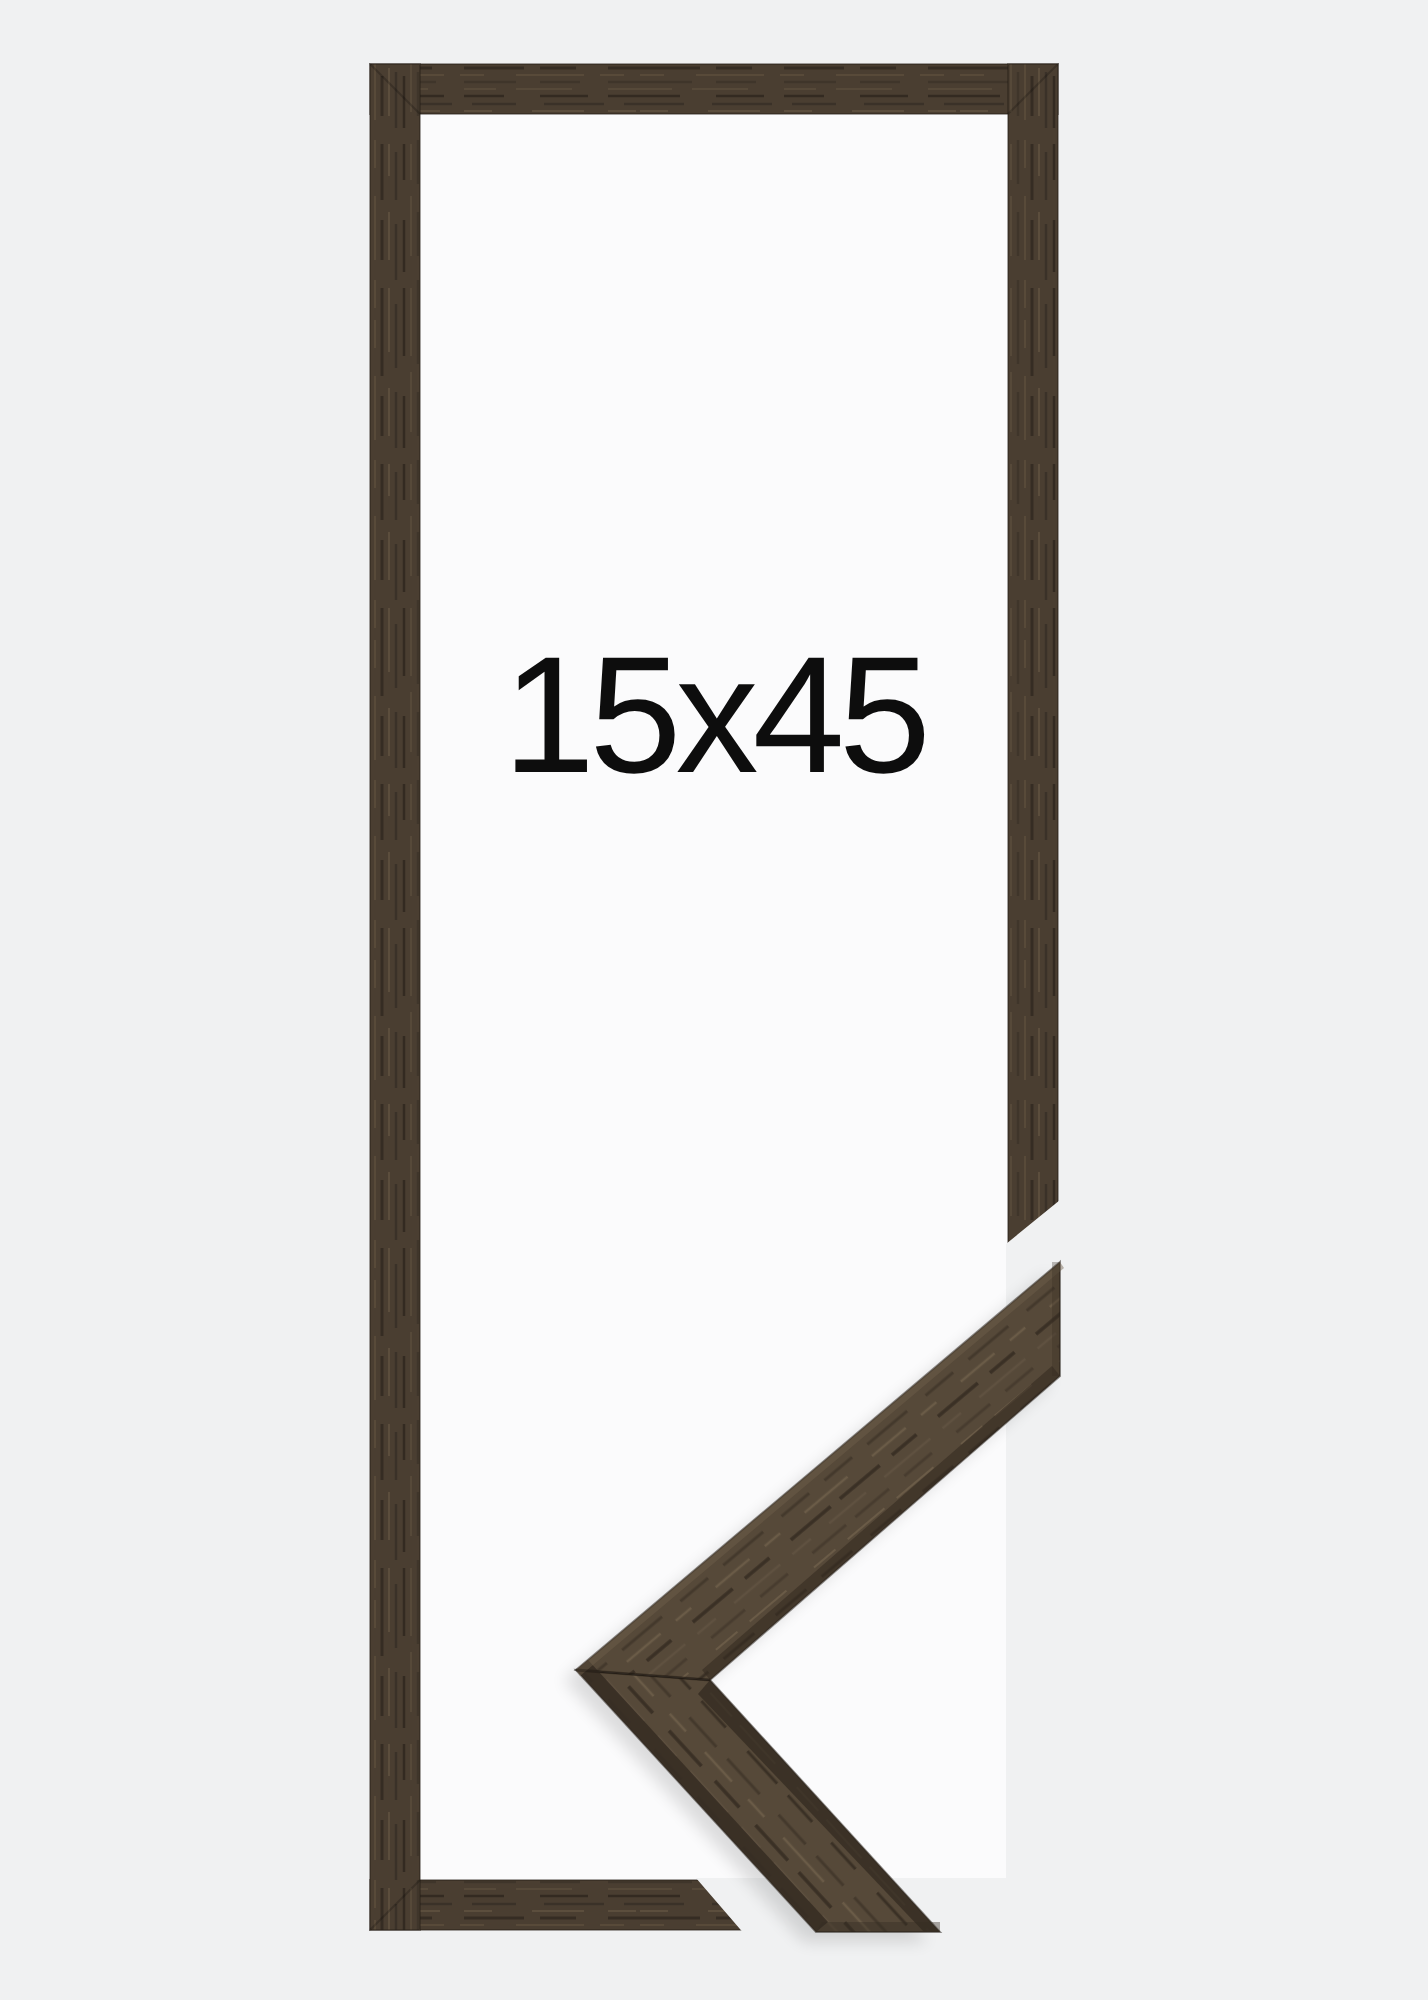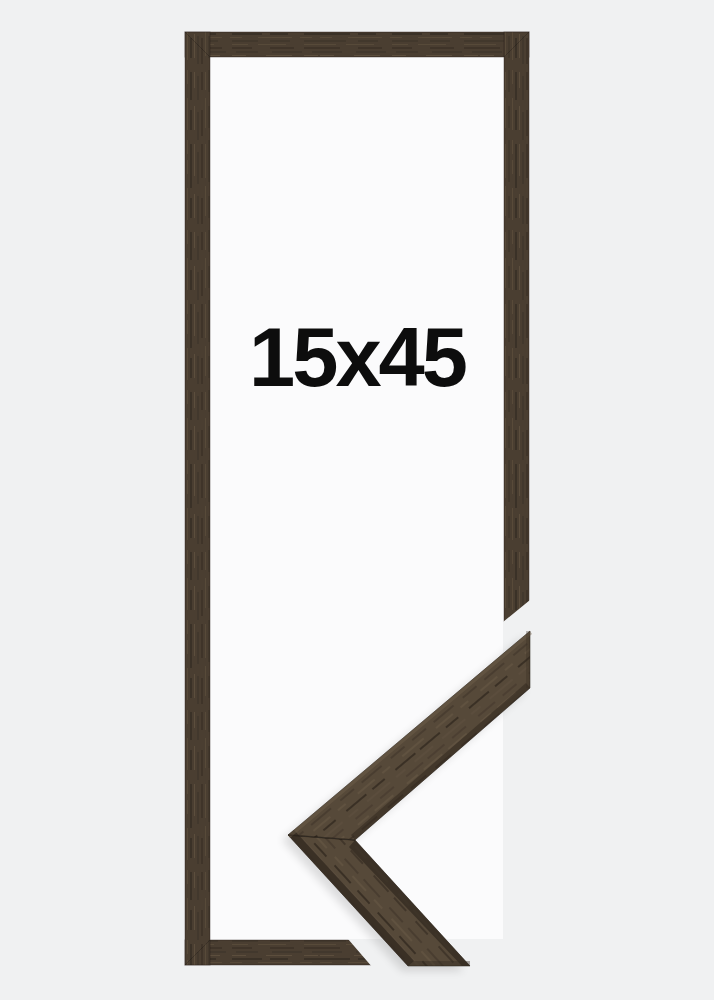--- a/index.html
+++ b/index.html
@@ -12,21 +12,21 @@
   }
   .stage svg { position: absolute; left: 0; top: 0; display: block; }
   .size-label {
     position: absolute;
     left: 0;
     right: 0;
     top: 316px;
     text-align: center;
     font-family: "Liberation Sans", "DejaVu Sans", sans-serif;
     font-size: 83px;
-    font-weight: bold;
+    font-weight: normal;
     letter-spacing: -3px;
     color: #0d0d0d;
     line-height: 1;
     user-select: none;
   }
 </style>
 </head>
 <body>
 
 <div class="stage">

